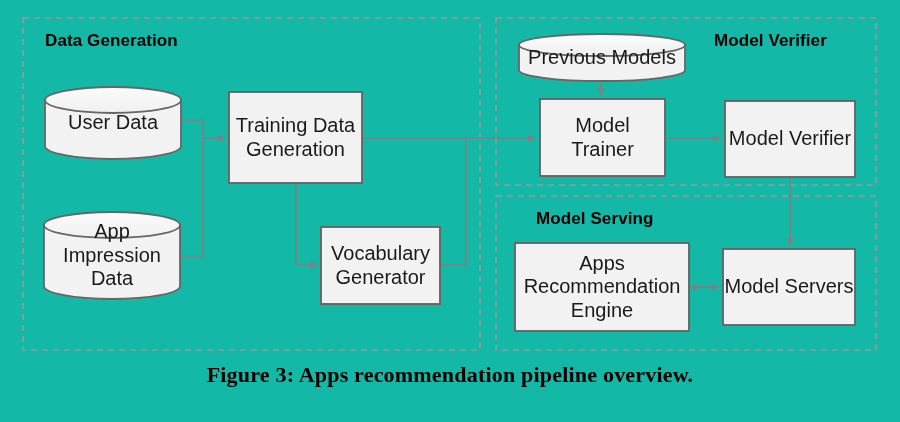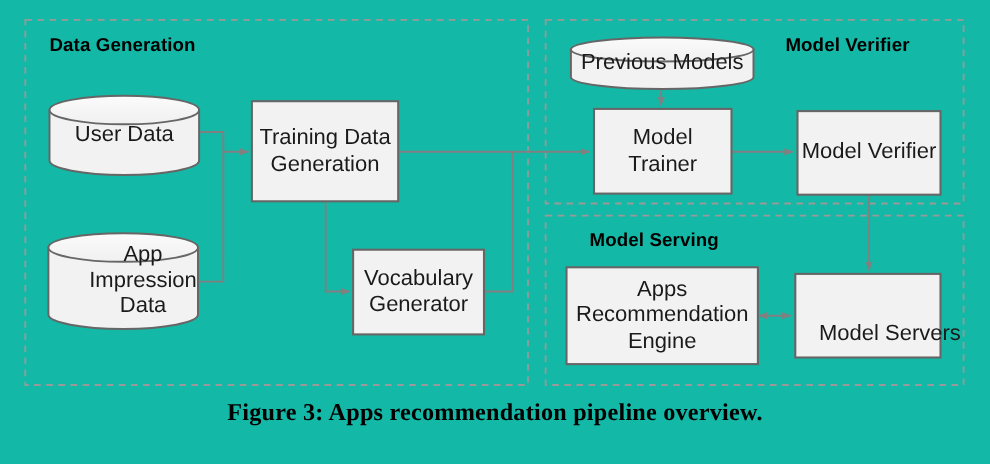--- a/index.html
+++ b/index.html
@@ -112,30 +112,30 @@
       <rect x="723" y="249" width="132" height="76" fill="#f2f2f2" stroke="#666666" stroke-width="1.9"></rect>
     </g>
   </svg>
 
   <div class="panel-title" style="left:45px;top:31px;">Data Generation</div>
   <div class="panel-title" style="left:714px;top:31px;">Model Verifier</div>
   <div class="panel-title" style="left:536px;top:209px;">Model Serving</div>
 
   <div class="node-label" style="left:45px;top:100px;width:136px;height:46px;">User Data</div>
 
-  <div class="node-label" style="left:44px;top:225px;width:136px;height:61px;padding-left:18px;">App<br>Impression<br>Data</div>
+  <div class="node-label" style="left:44px;top:225px;width:136px;height:61px;">App<br>Impression<br>Data</div>
 
   <div class="node-label" style="left:321px;top:227px;width:119px;height:77px;">Vocabulary<br>Generator</div>
 
   <div class="node-label" style="left:229px;top:92px;width:133px;height:91px;">Training Data<br>Generation</div>
 
   <div class="node-label" style="left:519px;top:45px;width:166px;height:25px;">Previous Models</div>
 
   <div class="node-label" style="left:540px;top:99px;width:125px;height:77px;">Model<br>Trainer</div>
 
   <div class="node-label" style="left:725px;top:101px;width:130px;height:76px;border-radius:21px;">Model Verifier</div>
 
   <div class="node-label" style="left:515px;top:243px;width:174px;height:88px;">Apps<br>Recommendation<br>Engine</div>
 
-  <div class="node-label" style="left:723px;top:266px;width:132px;height:76px;margin-left:20px;">Model Servers</div>
+  <div class="node-label" style="left:723px;top:249px;width:132px;height:76px;">Model Servers</div>
 
   <div class="caption">Figure 3: Apps recommendation pipeline overview.</div>
 </div>
 
 </body></html>

